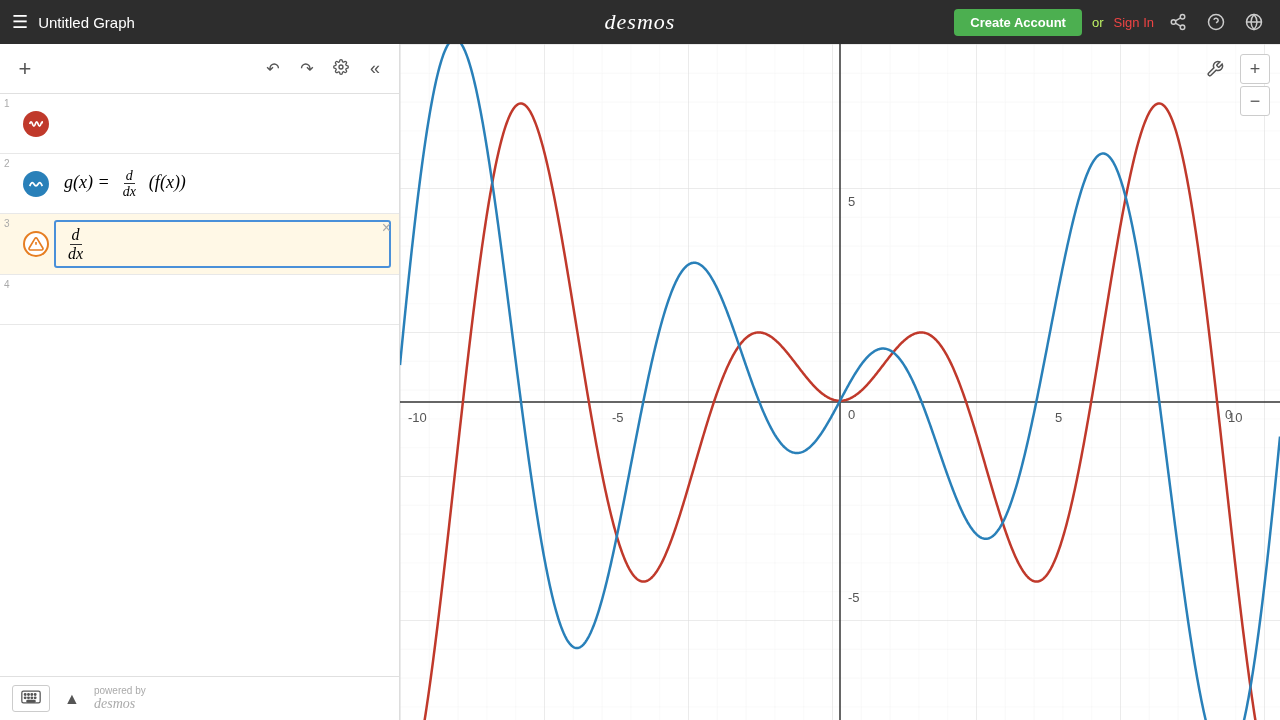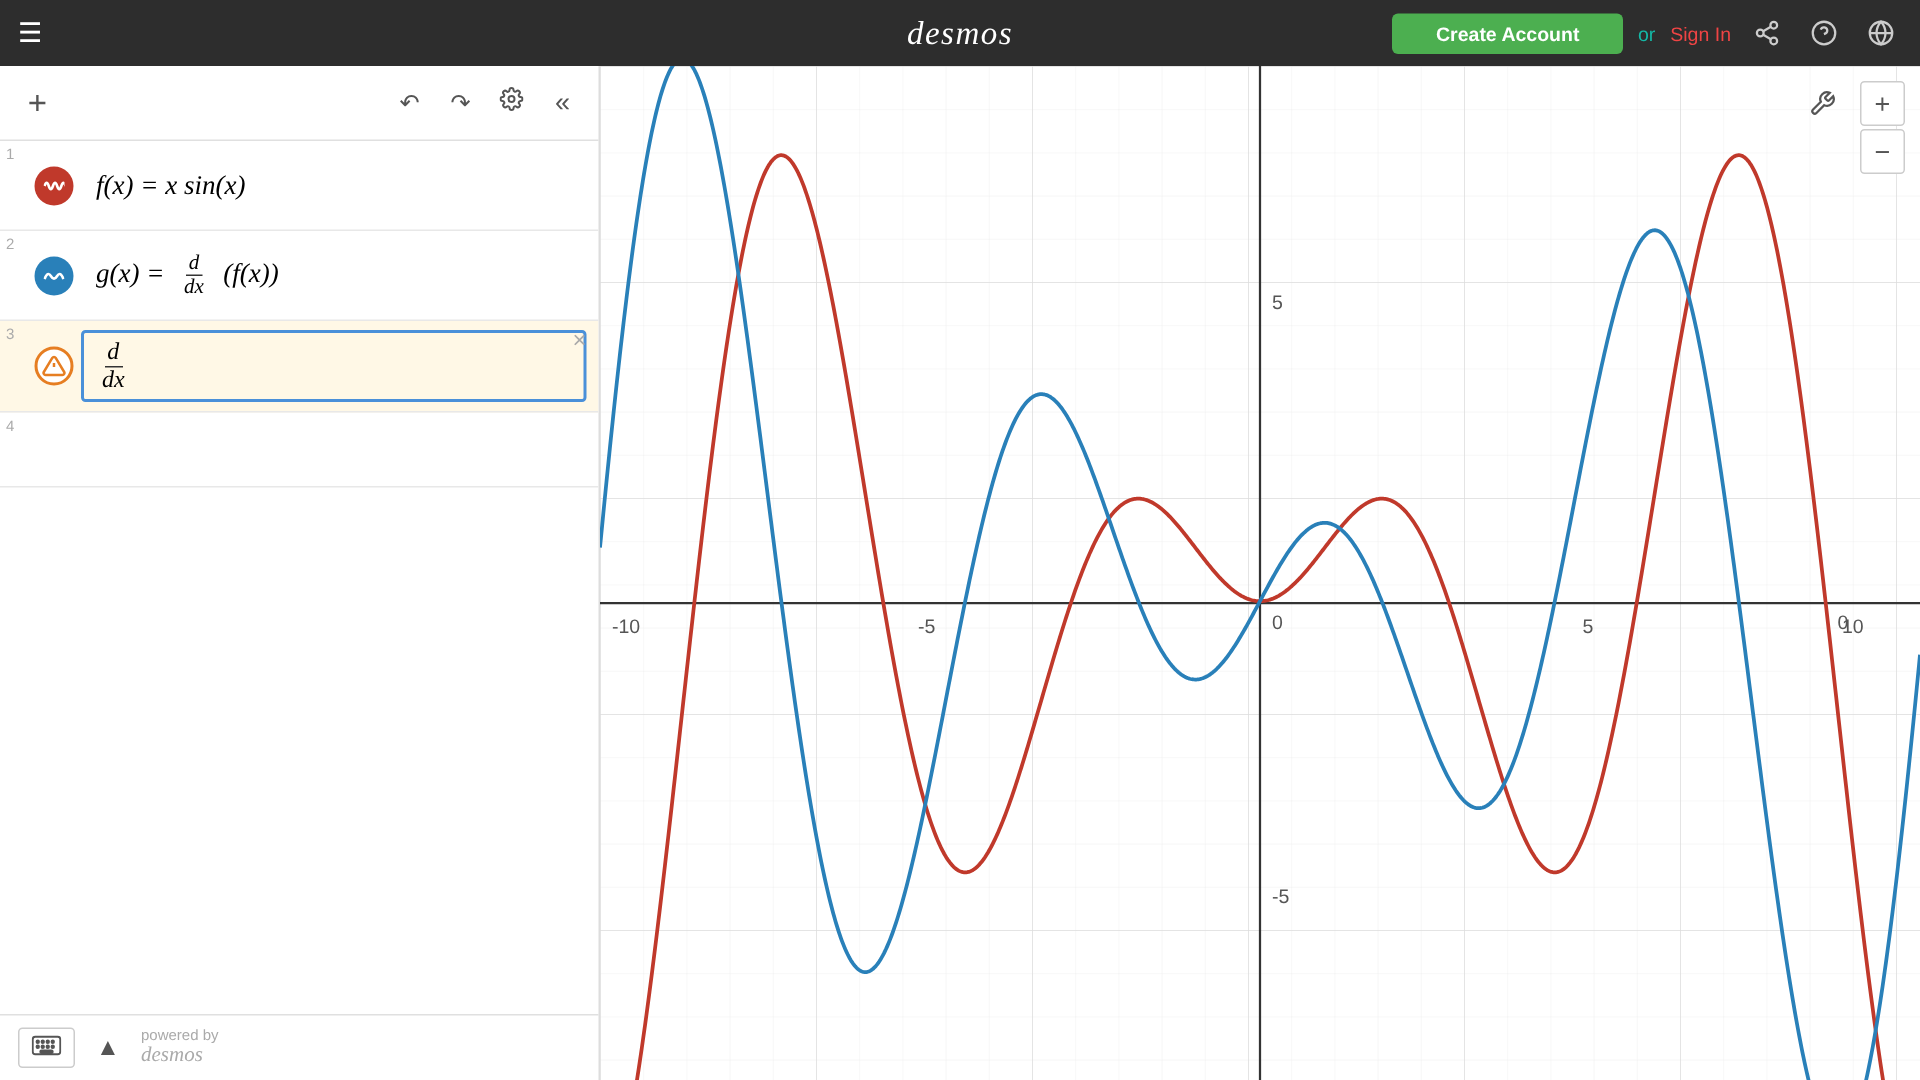--- a/index.html
+++ b/index.html
@@ -44,26 +44,26 @@
       display: flex;
       align-items: center;
       gap: 10px;
       margin-left: auto;
     }
     #header .create-account-btn {
       background: #4caf50;
       color: #fff;
       border: none;
       border-radius: 4px;
-      padding: 6px 29px;
+      padding: 6px 16px;
       font-size: 13px;
       cursor: pointer;
       font-weight: bold;
     }
-    #header .or-text { color: #14b8a6; font-size: 13px; }
+    #header .or-text { color: #bef264; font-size: 13px; }
     #header .sign-in-btn {
       color: #ef4444;
       background: none;
       border: none;
       font-size: 13px;
       cursor: pointer;
     }
     #header .icon-btn {
       color: #ccc;
       font-size: 16px;
@@ -306,20 +306,21 @@
     .math-frac .den { padding: 0 2px; font-style: italic; }
     .math-expr { font-family: 'Times New Roman', serif; font-style: italic; font-size: 18px; }
   </style>
 </head>
 <body>
 
 <div id="header">
   <button class="menu-btn">
     <span>☰</span>
   </button>
+  <span class="graph-title">Untitled Graph</span>
   <span class="desmos-logo">desmos</span>
   <div class="header-right">
     <button class="create-account-btn">Create Account</button>
     <span class="or-text">or</span>
     <button class="sign-in-btn">Sign In</button>
     <button class="icon-btn">
 
       <svg width="18" height="18" viewBox="0 0 24 24" fill="none" stroke="#ccc" stroke-width="2">
         <circle cx="18" cy="5" r="3"></circle>
           <circle cx="6" cy="12" r="3"></circle>
@@ -378,25 +379,20 @@
       <div class="expr-row">
         <span class="expr-number">1</span>
         <div class="expr-icon">
           <div class="expr-color-icon red">
 
             <svg width="14" height="14" viewBox="0 0 20 14" fill="none" stroke="#fff" stroke-width="2.5">
               <path d="M1 7 Q3 1 5 7 Q7 13 9 7 Q11 1 13 7 Q15 13 17 7 Q19 1 21 7"></path>
             </svg>
           </div>
         </div>
-        <div class="expr-content">
-          <span class="math-expr">
-            <i>f</i>(<i>x</i>) = <i>x</i> sin(<i>x</i>)
-          </span>
-        </div>
         <button class="expr-delete">×</button>
       </div>
 
       <div class="expr-row">
         <span class="expr-number">2</span>
         <div class="expr-icon">
           <div class="expr-color-icon blue">
             <svg width="14" height="14" viewBox="0 0 20 14" fill="none" stroke="#fff" stroke-width="2.5">
               <path d="M1 10 Q4 2 7 7 Q10 12 13 7 Q16 2 19 10"></path>
             </svg>

